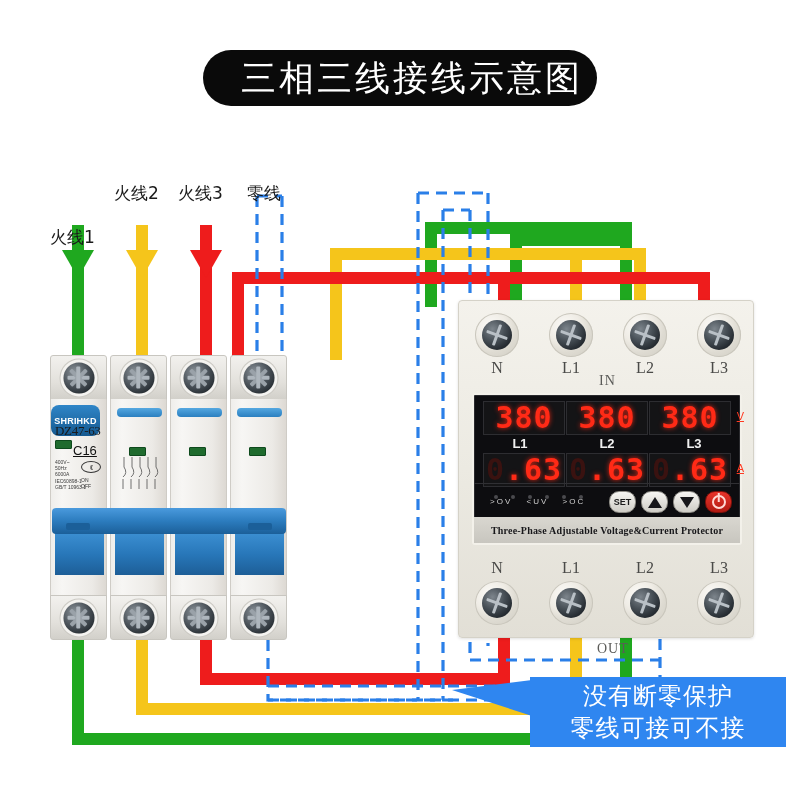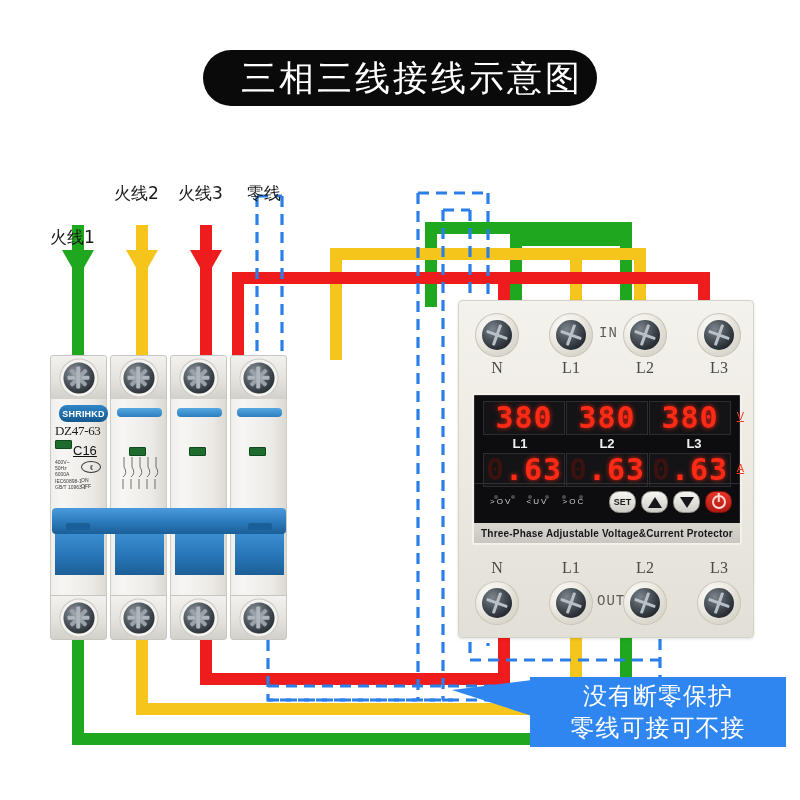--- a/index.html
+++ b/index.html
@@ -71,21 +71,21 @@
   }
   .bluebar {
     position:absolute; left:6px; top:9px; width:45px; height:9px;
     background:linear-gradient(180deg,#55a8e0,#2b7fc0); border-radius:4px;
   }
   .greenled {
     position:absolute; left:18px; top:48px; width:17px; height:9px;
     background:#1f6b2e; border:1px solid #0e4a1d; border-radius:1px;
   }
   .brandlogo {
-    position:absolute; left:8px; top:6px; width:49px; height:17px;
+    position:absolute; left:0; top:6px; width:49px; height:31px;
     background:linear-gradient(180deg,#2f86c8,#14588f);
     border-radius:8px; color:#fff; font-size:9px; font-weight:bold;
     display:flex; align-items:center; justify-content:center;
     letter-spacing:.2px; font-family:"Liberation Sans",sans-serif;
   }
   .model { position:absolute; left:4px; top:24px; font-size:13px; color:#1a1a1a;
            font-family:Liberation Serif, serif; letter-spacing:-.3px;}
   .rating { position:absolute; left:22px; top:44px; font-size:13px; color:#111;
             text-decoration:underline; font-family:"Liberation Sans",sans-serif;}
   .specs { position:absolute; left:4px; top:60px; font-size:5px; line-height:6.2px;
@@ -133,21 +133,21 @@
   }
   .dscrew div::before, .dscrew div::after {
     content:""; position:absolute; left:50%; top:50%; width:22px; height:3px;
     background:#b9c0c6; border-radius:1px;
   }
   .dscrew div::before { transform:translate(-50%,-50%) rotate(20deg); }
   .dscrew div::after  { transform:translate(-50%,-50%) rotate(110deg); }
   .tlab { position:absolute; width:44px; text-align:center; font-size:16px; color:#4a4a48;
           font-family:"Liberation Serif","DejaVu Serif",serif; }
   .inout { position:absolute; font-size:14px; color:#5b5b58; letter-spacing:1px;
-           font-family:Liberation Mono, monospace;}
+           font-family:Liberation Serif, serif;margin-top:48px;}
 
   #lcd {
     position:absolute; left:13px; top:92px; width:270px; height:152px;
     background:#0d0d10; border:2px solid #f3f1ea; border-radius:3px;
     box-shadow:inset 0 0 0 1px #2a2a2e;
     padding:6px 5px 0 5px;
   }
   .segrow { display:flex; justify-content:space-between; padding:0 4px; }
   .segcell { position:relative; }
   .segbox {
@@ -178,25 +178,25 @@
     border:1px solid #8e8c86; display:flex; align-items:center; justify-content:center;
     font-size:9px; font-weight:bold; color:#1b1b1b; font-family:"Liberation Sans",sans-serif;
   }
   .btn.pwr { background:linear-gradient(180deg,#e8342a,#b01a12); border-color:#7c100a; }
   .tri-up { width:0;height:0;border-left:7px solid transparent;border-right:7px solid transparent;border-bottom:11px solid #17171a;}
   .tri-dn { width:0;height:0;border-left:7px solid transparent;border-right:7px solid transparent;border-top:11px solid #17171a;}
   .pwrglyph { width:14px; height:14px; border:2.5px solid #ffd9d4; border-radius:50%; position:relative;}
   .pwrglyph::after { content:""; position:absolute; left:50%; top:-4px; transform:translateX(-50%);
                      width:2.5px; height:9px; background:#ffd9d4;}
   #devname {
-    position:absolute; left:0; bottom:0; width:100%; height:20px;
+    position:absolute; left:0; bottom:0; width:100%; height:26px;
     background:linear-gradient(180deg,#d9d7d0,#c8c6bf);
     display:flex; align-items:center; justify-content:center;
     font-size:10px; font-weight:bold; color:#17171a; letter-spacing:.2px;
-    font-family:Liberation Sans, sans-serif;
+    font-family:Liberation Serif, serif;
   }
 
   
   #callout {
     position:absolute; left:530px; top:677px; width:256px; height:70px;
     background:#2f86f0; display:flex; flex-direction:column;
     align-items:center; justify-content:center;
   }
   #callout span { color:#ffffff; font-size:24px; line-height:32px; letter-spacing:1px;
                   font-family:"DejaVu Sans","Liberation Sans",sans-serif;}

